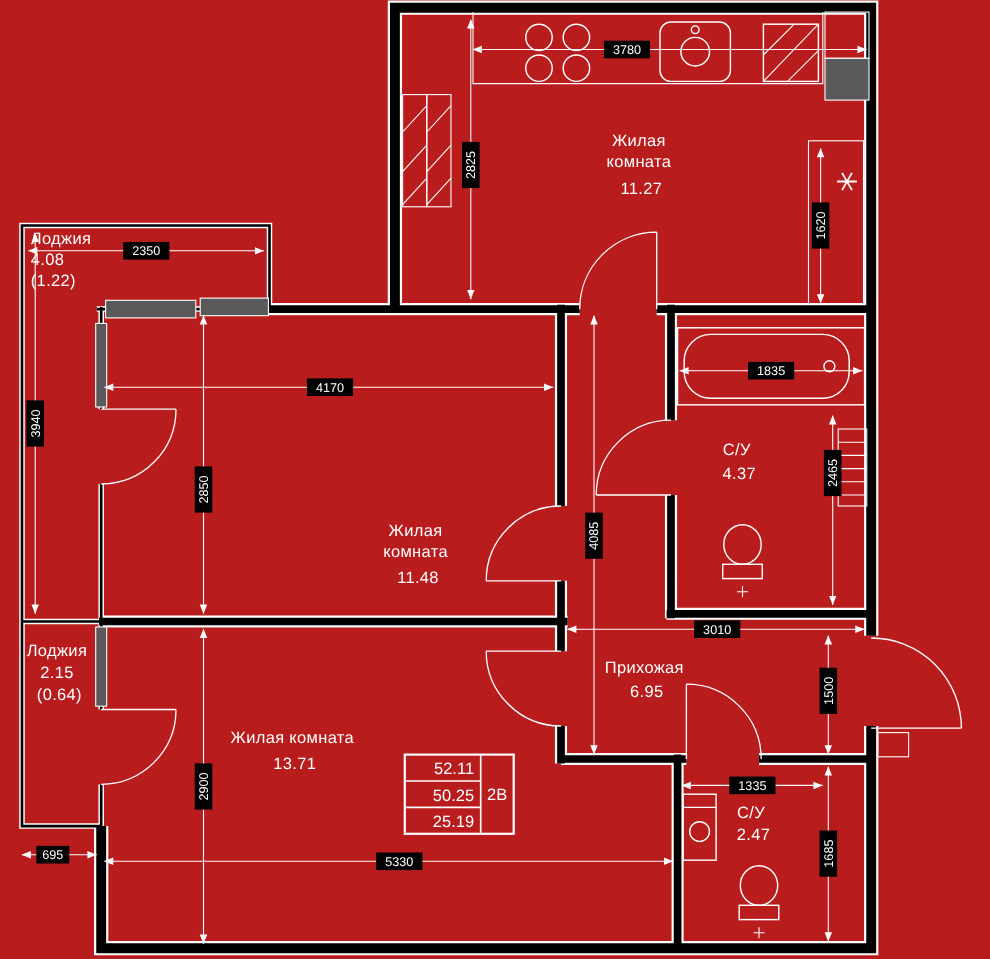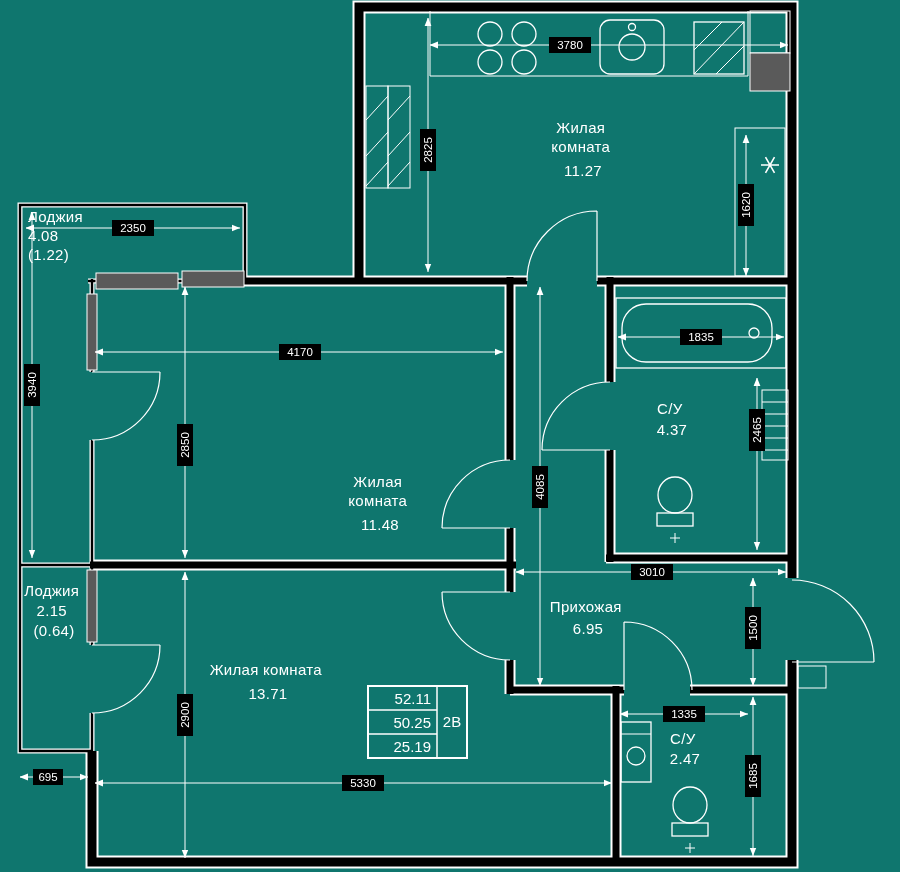--- a/index.html
+++ b/index.html
@@ -1,16 +1,16 @@
 <!DOCTYPE html>
 <html><head>
 <meta charset="utf-8">
 <style>
   html,body{margin:0;padding:0;background:#000;}
-  .stage{width:900px;height:872px;background:#0f766e;position:relative;overflow:hidden;text-align:right;}
+  .stage{width:900px;height:872px;background:#b91c1c;position:relative;overflow:hidden;text-align:right;}
   svg{display:block;}
   
   .wA{stroke:#fff;stroke-width:13;fill:none;stroke-linecap:butt;stroke-linejoin:miter;}
   .wB{stroke:#000;stroke-width:9;fill:none;stroke-linecap:butt;stroke-linejoin:miter;}
   .iA{stroke:#fff;stroke-width:11;fill:none;stroke-linecap:butt;}
   .iB{stroke:#000;stroke-width:7;fill:none;stroke-linecap:butt;}
   .tA{stroke:#fff;stroke-width:5;fill:none;stroke-linecap:butt;}
   .tB{stroke:#000;stroke-width:2.4;fill:none;stroke-linecap:butt;}
   .win{fill:#5a5a5a;stroke:#fff;stroke-width:1;}
   .fx{stroke:#fff;stroke-width:1.3;fill:none;}

